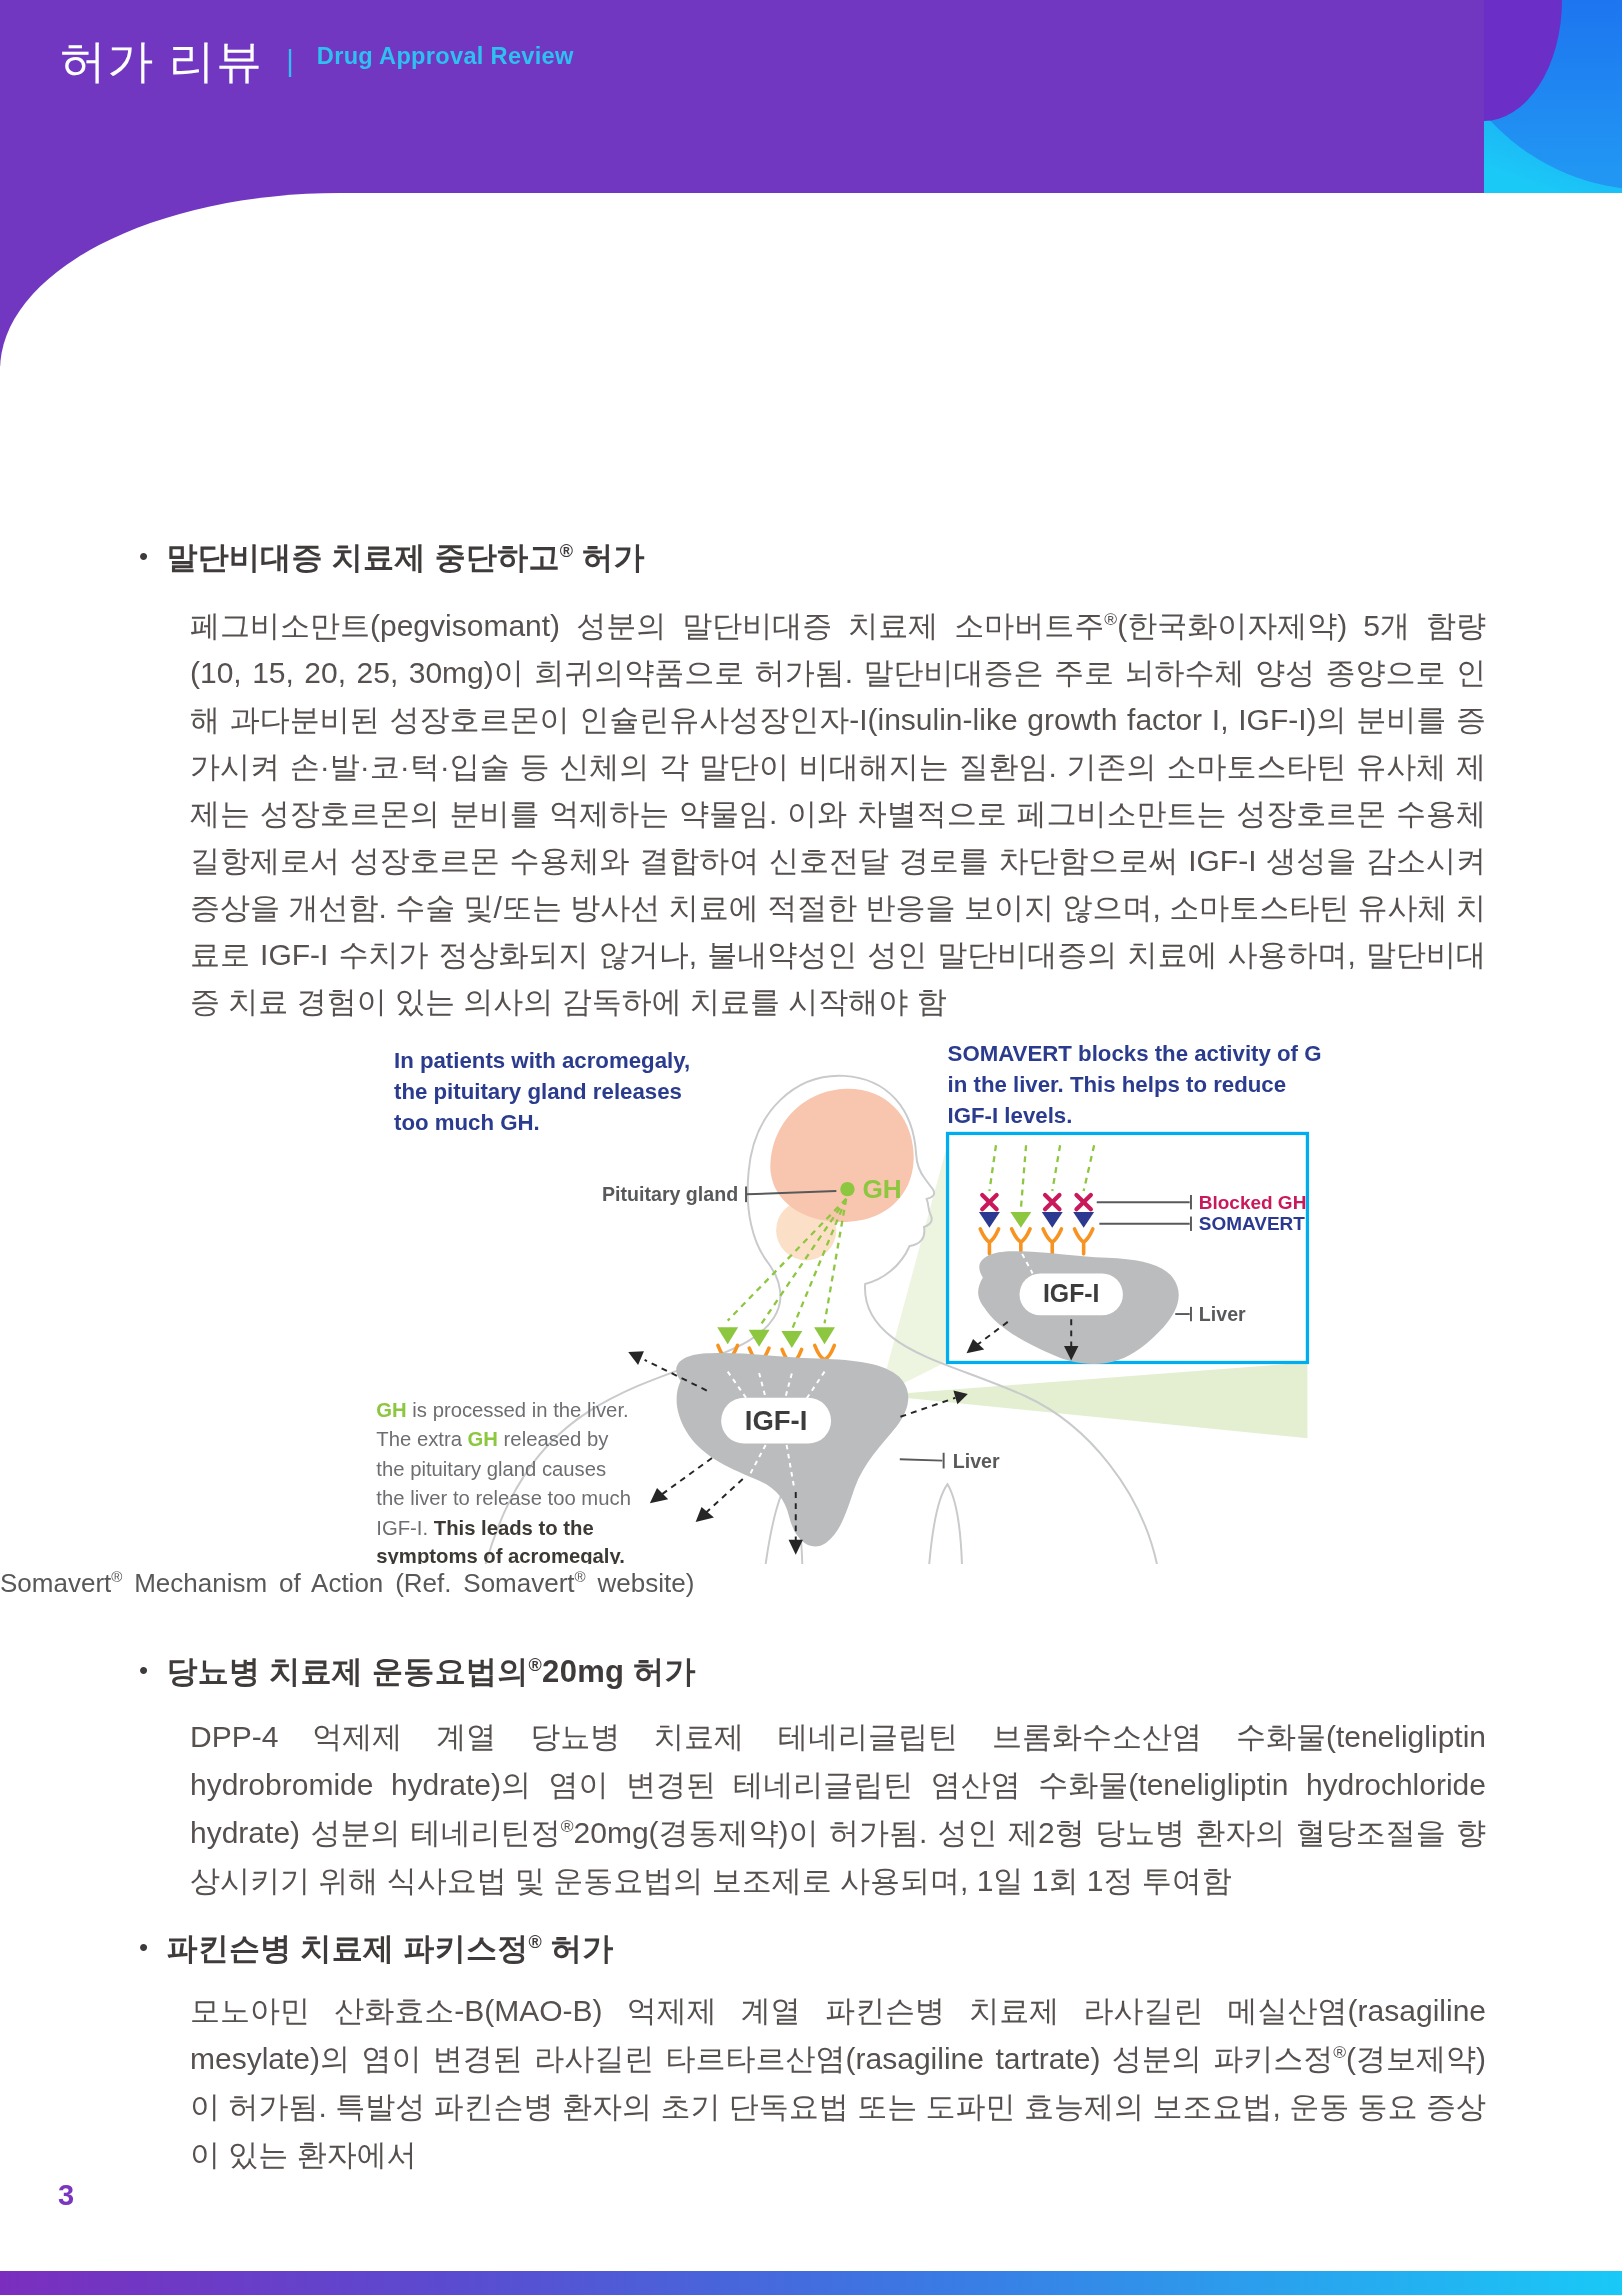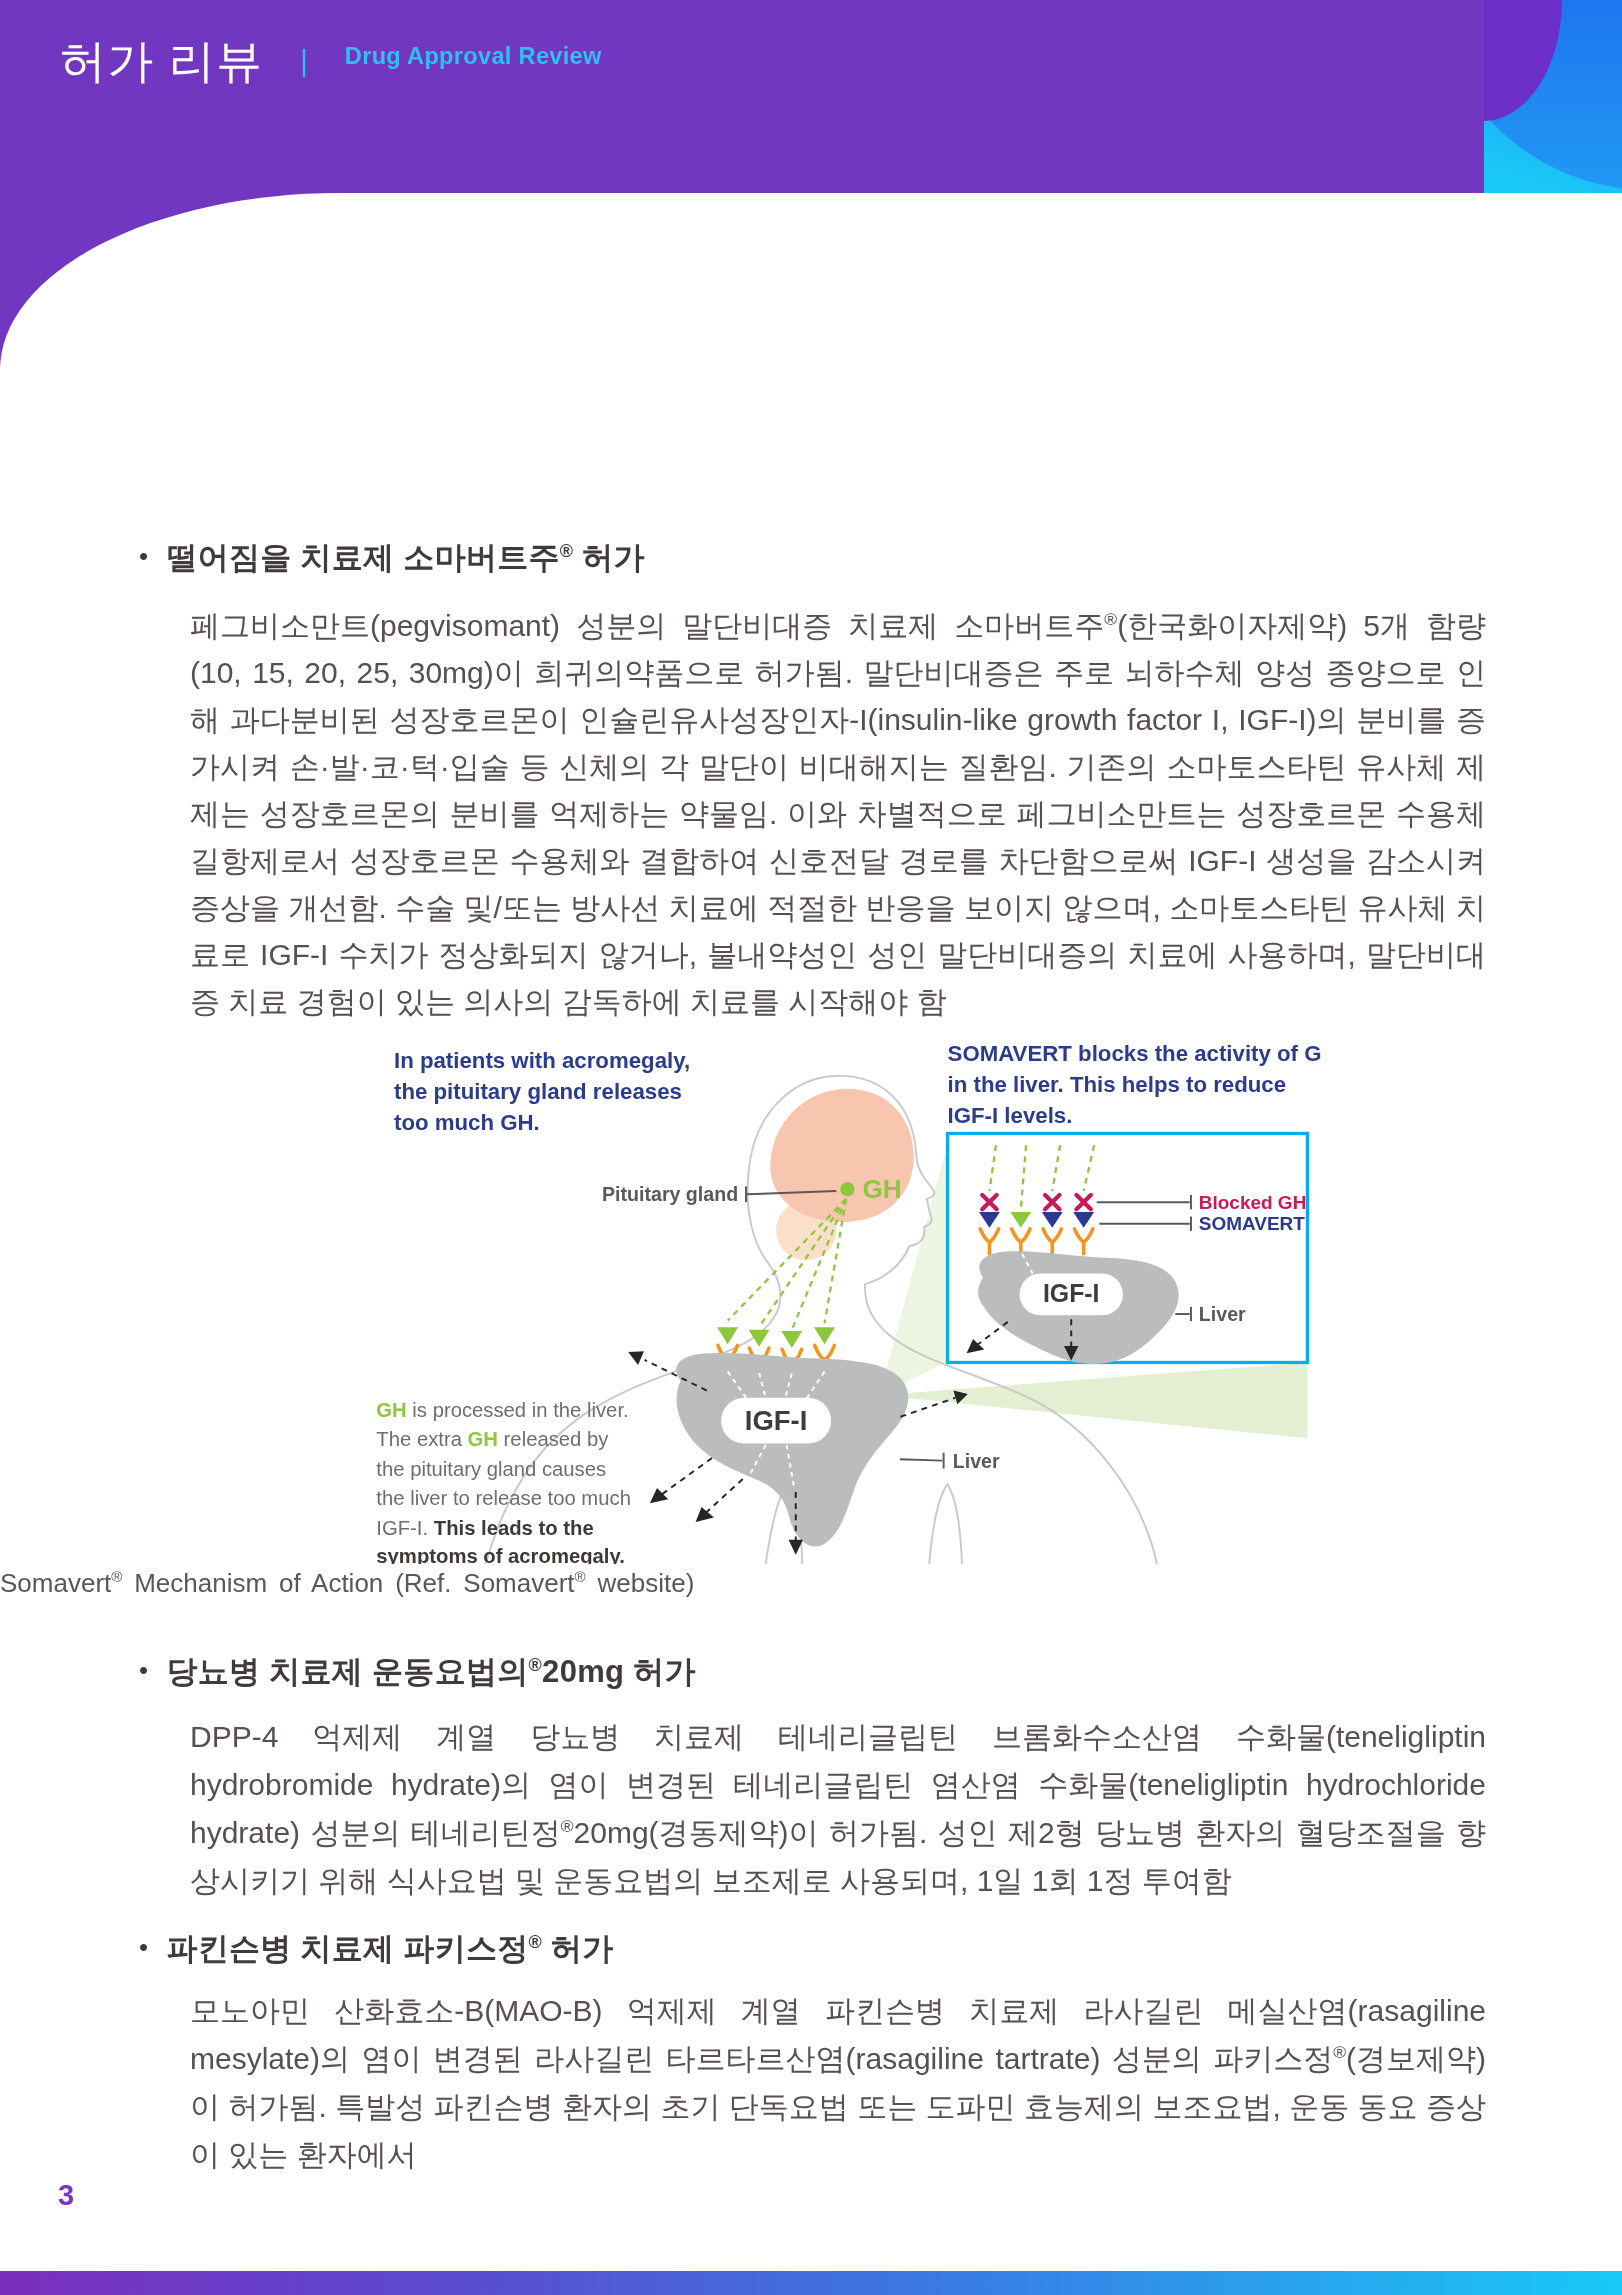--- a/index.html
+++ b/index.html
@@ -8,21 +8,21 @@
   
   .header-bg{position:absolute;top:0;left:0;width:1623px;height:366px;background:#7137c1;}
   .corner{position:absolute;left:1484px;top:0;width:139px;height:193px;overflow:hidden;
           background:linear-gradient(200deg,#1e86f2 10%,#1bc9f7 90%);}
   .corner .big-blue{position:absolute;left:-51px;top:-242px;width:432px;height:432px;border-radius:50%;
           background:linear-gradient(180deg,#1a57ec 20%,#2196f3 95%);}
   .corner .violet-q{position:absolute;left:-79px;top:-121px;width:157px;height:242px;border-radius:50%;
           background:#6b2ec6;}
   .sheet{position:absolute;top:193px;left:0;width:1623px;height:2102px;background:#ffffff;
          border-top-left-radius:340px 177px;}
-  .header-row{position:absolute;left:60px;top:25px;display:flex;align-items:flex-start;gap:37px;z-index:5;}
+  .header-row{position:absolute;left:60px;top:25px;display:flex;align-items:flex-start;gap:23px;z-index:5;}
   .brand-title{color:#ffffff;font-size:46px;font-weight:400;letter-spacing:1.3px;line-height:72px;}
   .brand-sep{color:#2ec0f0;font-size:29px;font-weight:300;margin-top:19.6px;}
   .brand-sub{color:#2ec0f0;font-size:23.6px;font-weight:bold;margin-top:18px;letter-spacing:0.3px;}
   
   .para{position:absolute;left:190px;width:1296px;color:#56504f;font-size:30px;line-height:47px;
         text-align:justify;z-index:4;}
   .para.intro{line-height:48px;}
   sup{font-size:58%;vertical-align:super;line-height:0;}
   .section-head{position:absolute;left:139px;width:1348px;display:flex;align-items:baseline;z-index:4;}
   .bullet{color:#3f3b3a;font-size:26px;margin-right:18.3px;transform:translateY(-2.6px);}
@@ -67,21 +67,21 @@
 
   <div class="header-row">
     <div class="brand-title">허가 리뷰</div>
     <div class="brand-sep">|</div>
     <div class="brand-sub">Drug Approval Review</div>
   </div>
 
 
   <div class="section-head" style="top:537px;">
     <span class="bullet">•</span>
-    <span class="head-text"><span>떨어짐을 치료제 소마버트주</span><sup>®</sup><span> 허가</span></span>
+    <span class="head-text"><span>말단비대증 치료제 중단하고</span><sup>®</sup><span> 허가</span></span>
   </div>
   <div class="para" style="top:602px;">페그비소만트(pegvisomant) 성분의 말단비대증 치료제 소마버트주<sup>®</sup>(한국화이자제약) 5개 함량(10, 15, 20, 25, 30mg)이 희귀의약품으로 허가됨. 말단비대증은 주로 뇌하수체 양성 종양으로 인해 과다분비된 성장호르몬이 인슐린유사성장인자-I(insulin-like growth factor I, IGF-I)의 분비를 증가시켜 손·발·코·턱·입술 등 신체의 각 말단이 비대해지는 질환임. 기존의 소마토스타틴 유사체 제제는 성장호르몬의 분비를 억제하는 약물임. 이와 차별적으로 페그비소만트는 성장호르몬 수용체 길항제로서 성장호르몬 수용체와 결합하여 신호전달 경로를 차단함으로써 IGF-I 생성을 감소시켜 증상을 개선함. 수술 및/또는 방사선 치료에 적절한 반응을 보이지 않으며, 소마토스타틴 유사체 치료로 IGF-I 수치가 정상화되지 않거나, 불내약성인 성인 말단비대증의 치료에 사용하며, 말단비대증 치료 경험이 있는 의사의 감독하에 치료를 시작해야 함</div>
 
   <div class="figure-wrap">
   <svg width="1008" height="530" viewBox="0 0 1540 810">
 
     <path fill="#ffffff" stroke="none" d="M 262 810
       C 292 706 338 630 418 578 C 505 522 600 506 662 470 C 700 448 716 420 712 392
       C 710 374 702 362 694 350 C 670 320 658 270 664 210 C 672 118 736 60 810 64
       C 876 68 916 114 920 184 C 921 202 926 212 934 222 L 946 238 C 950 245 946 250 936 252

